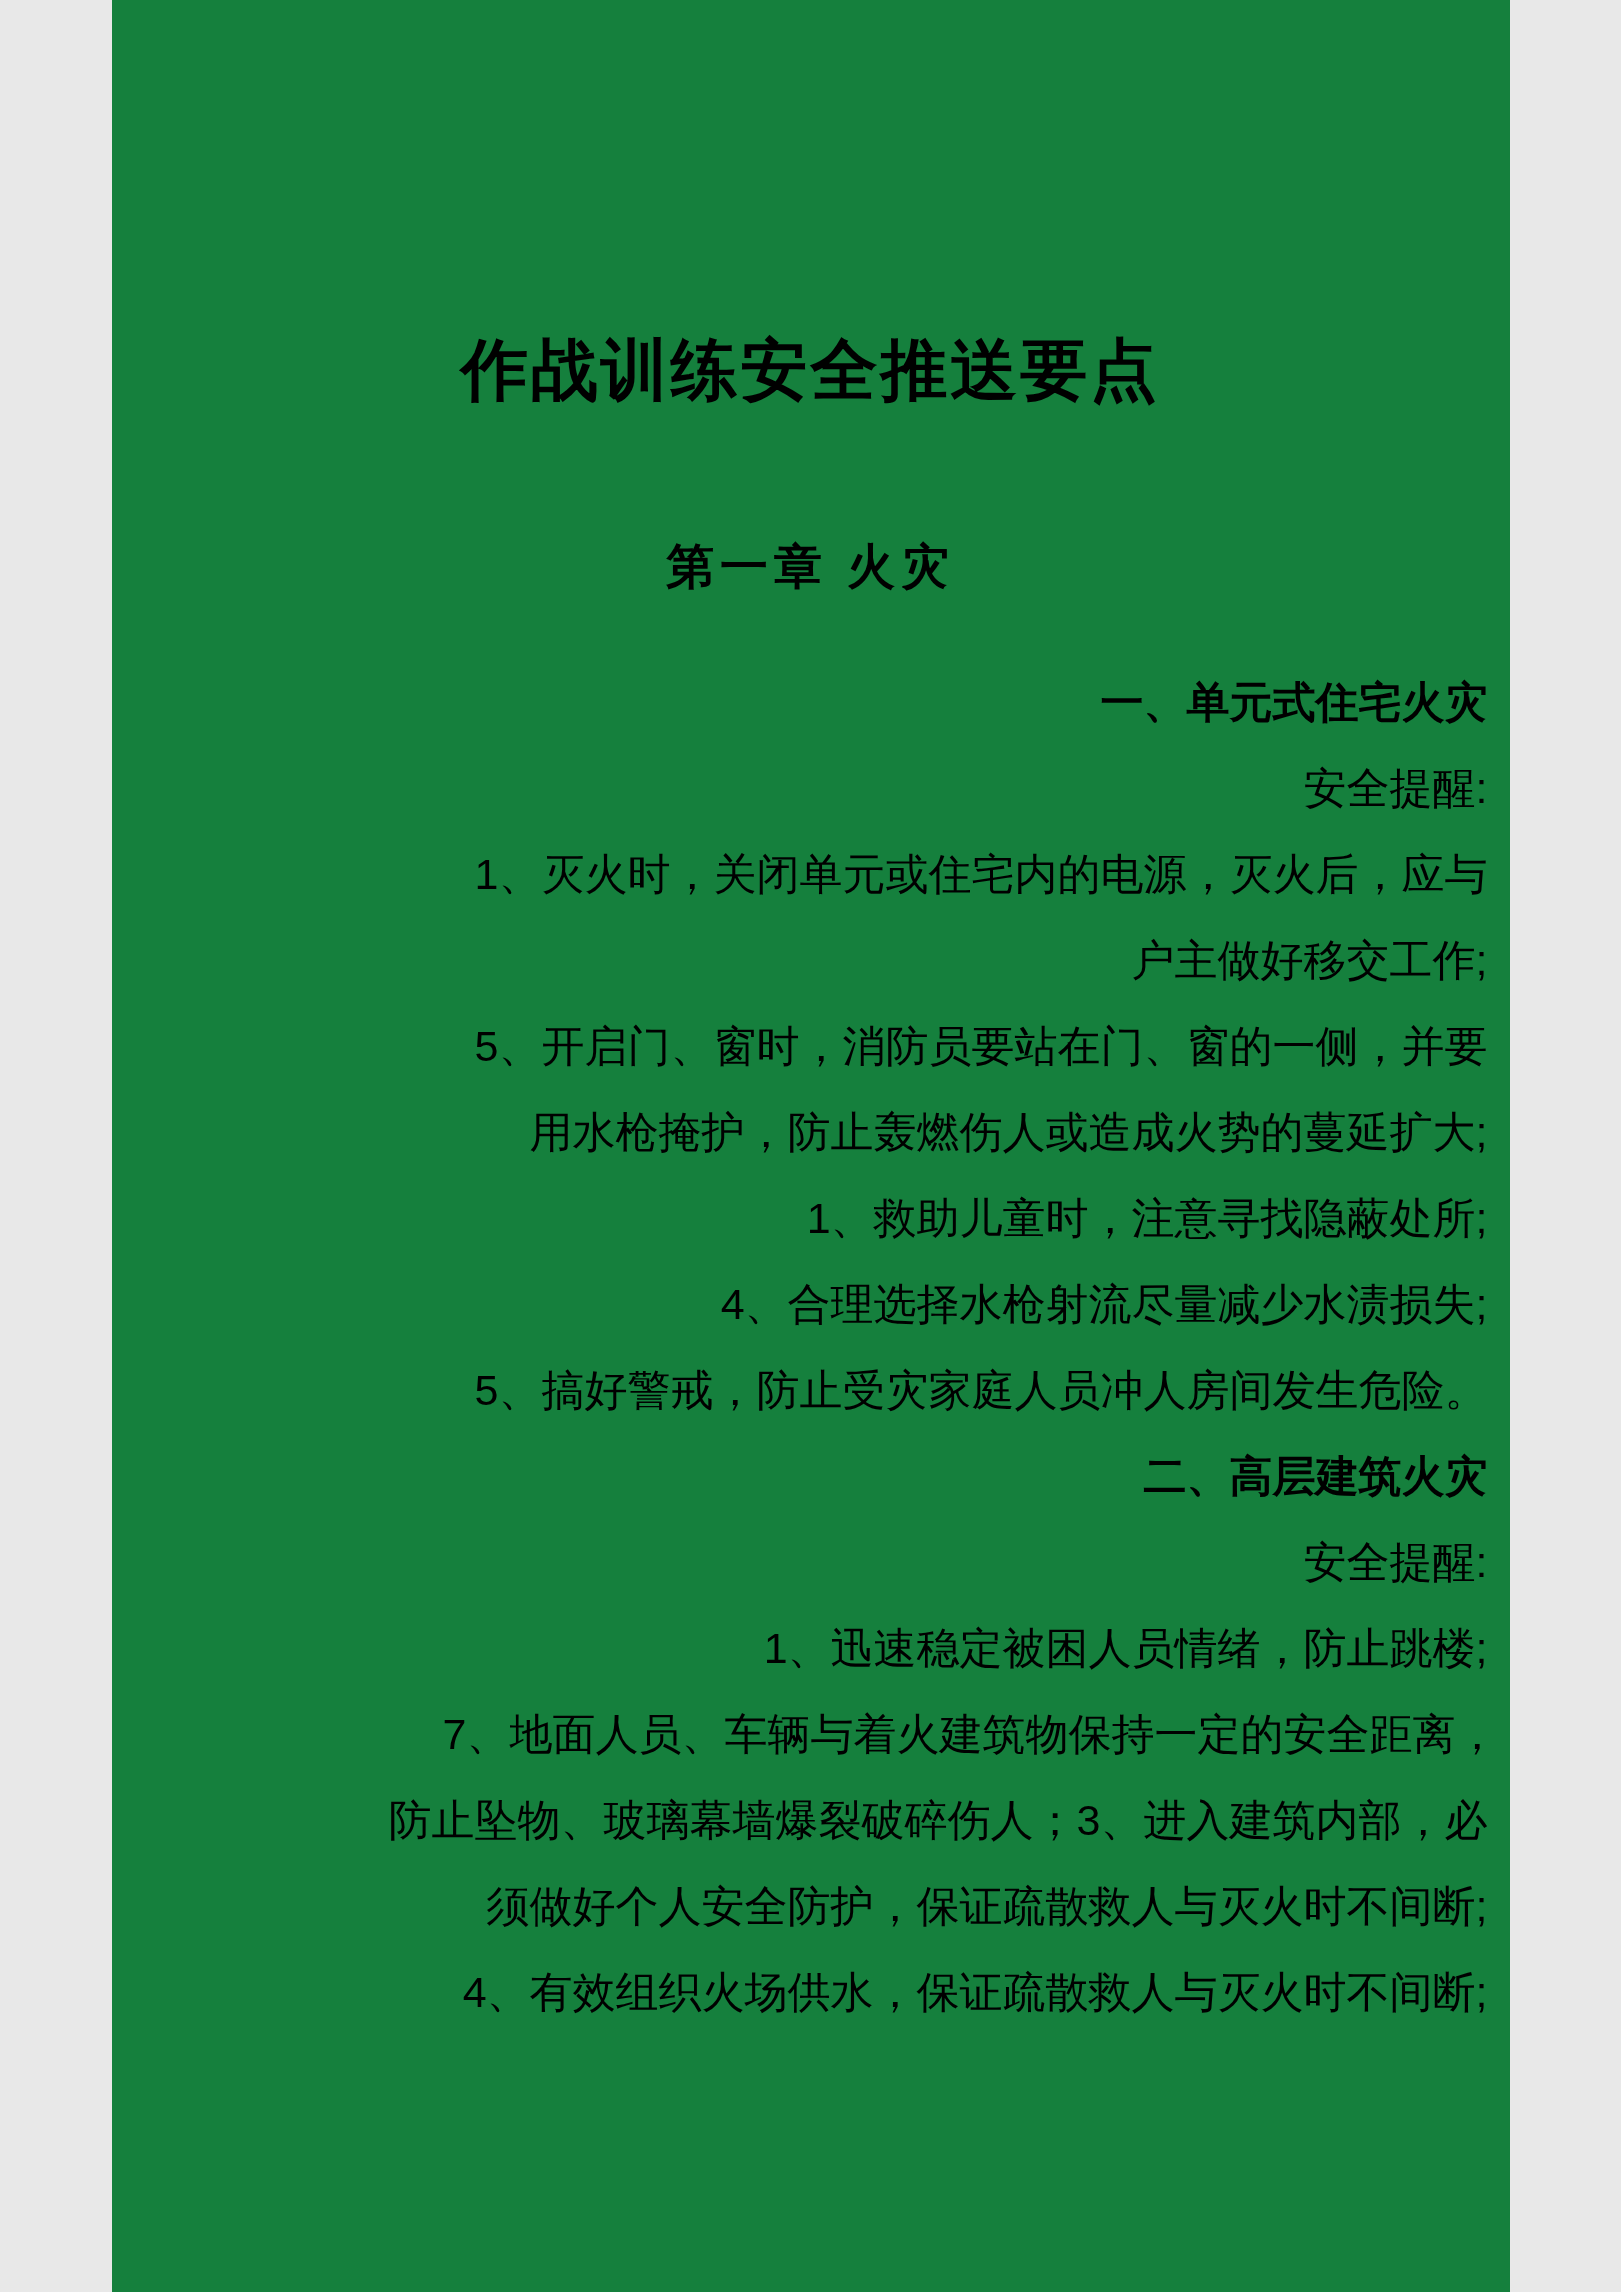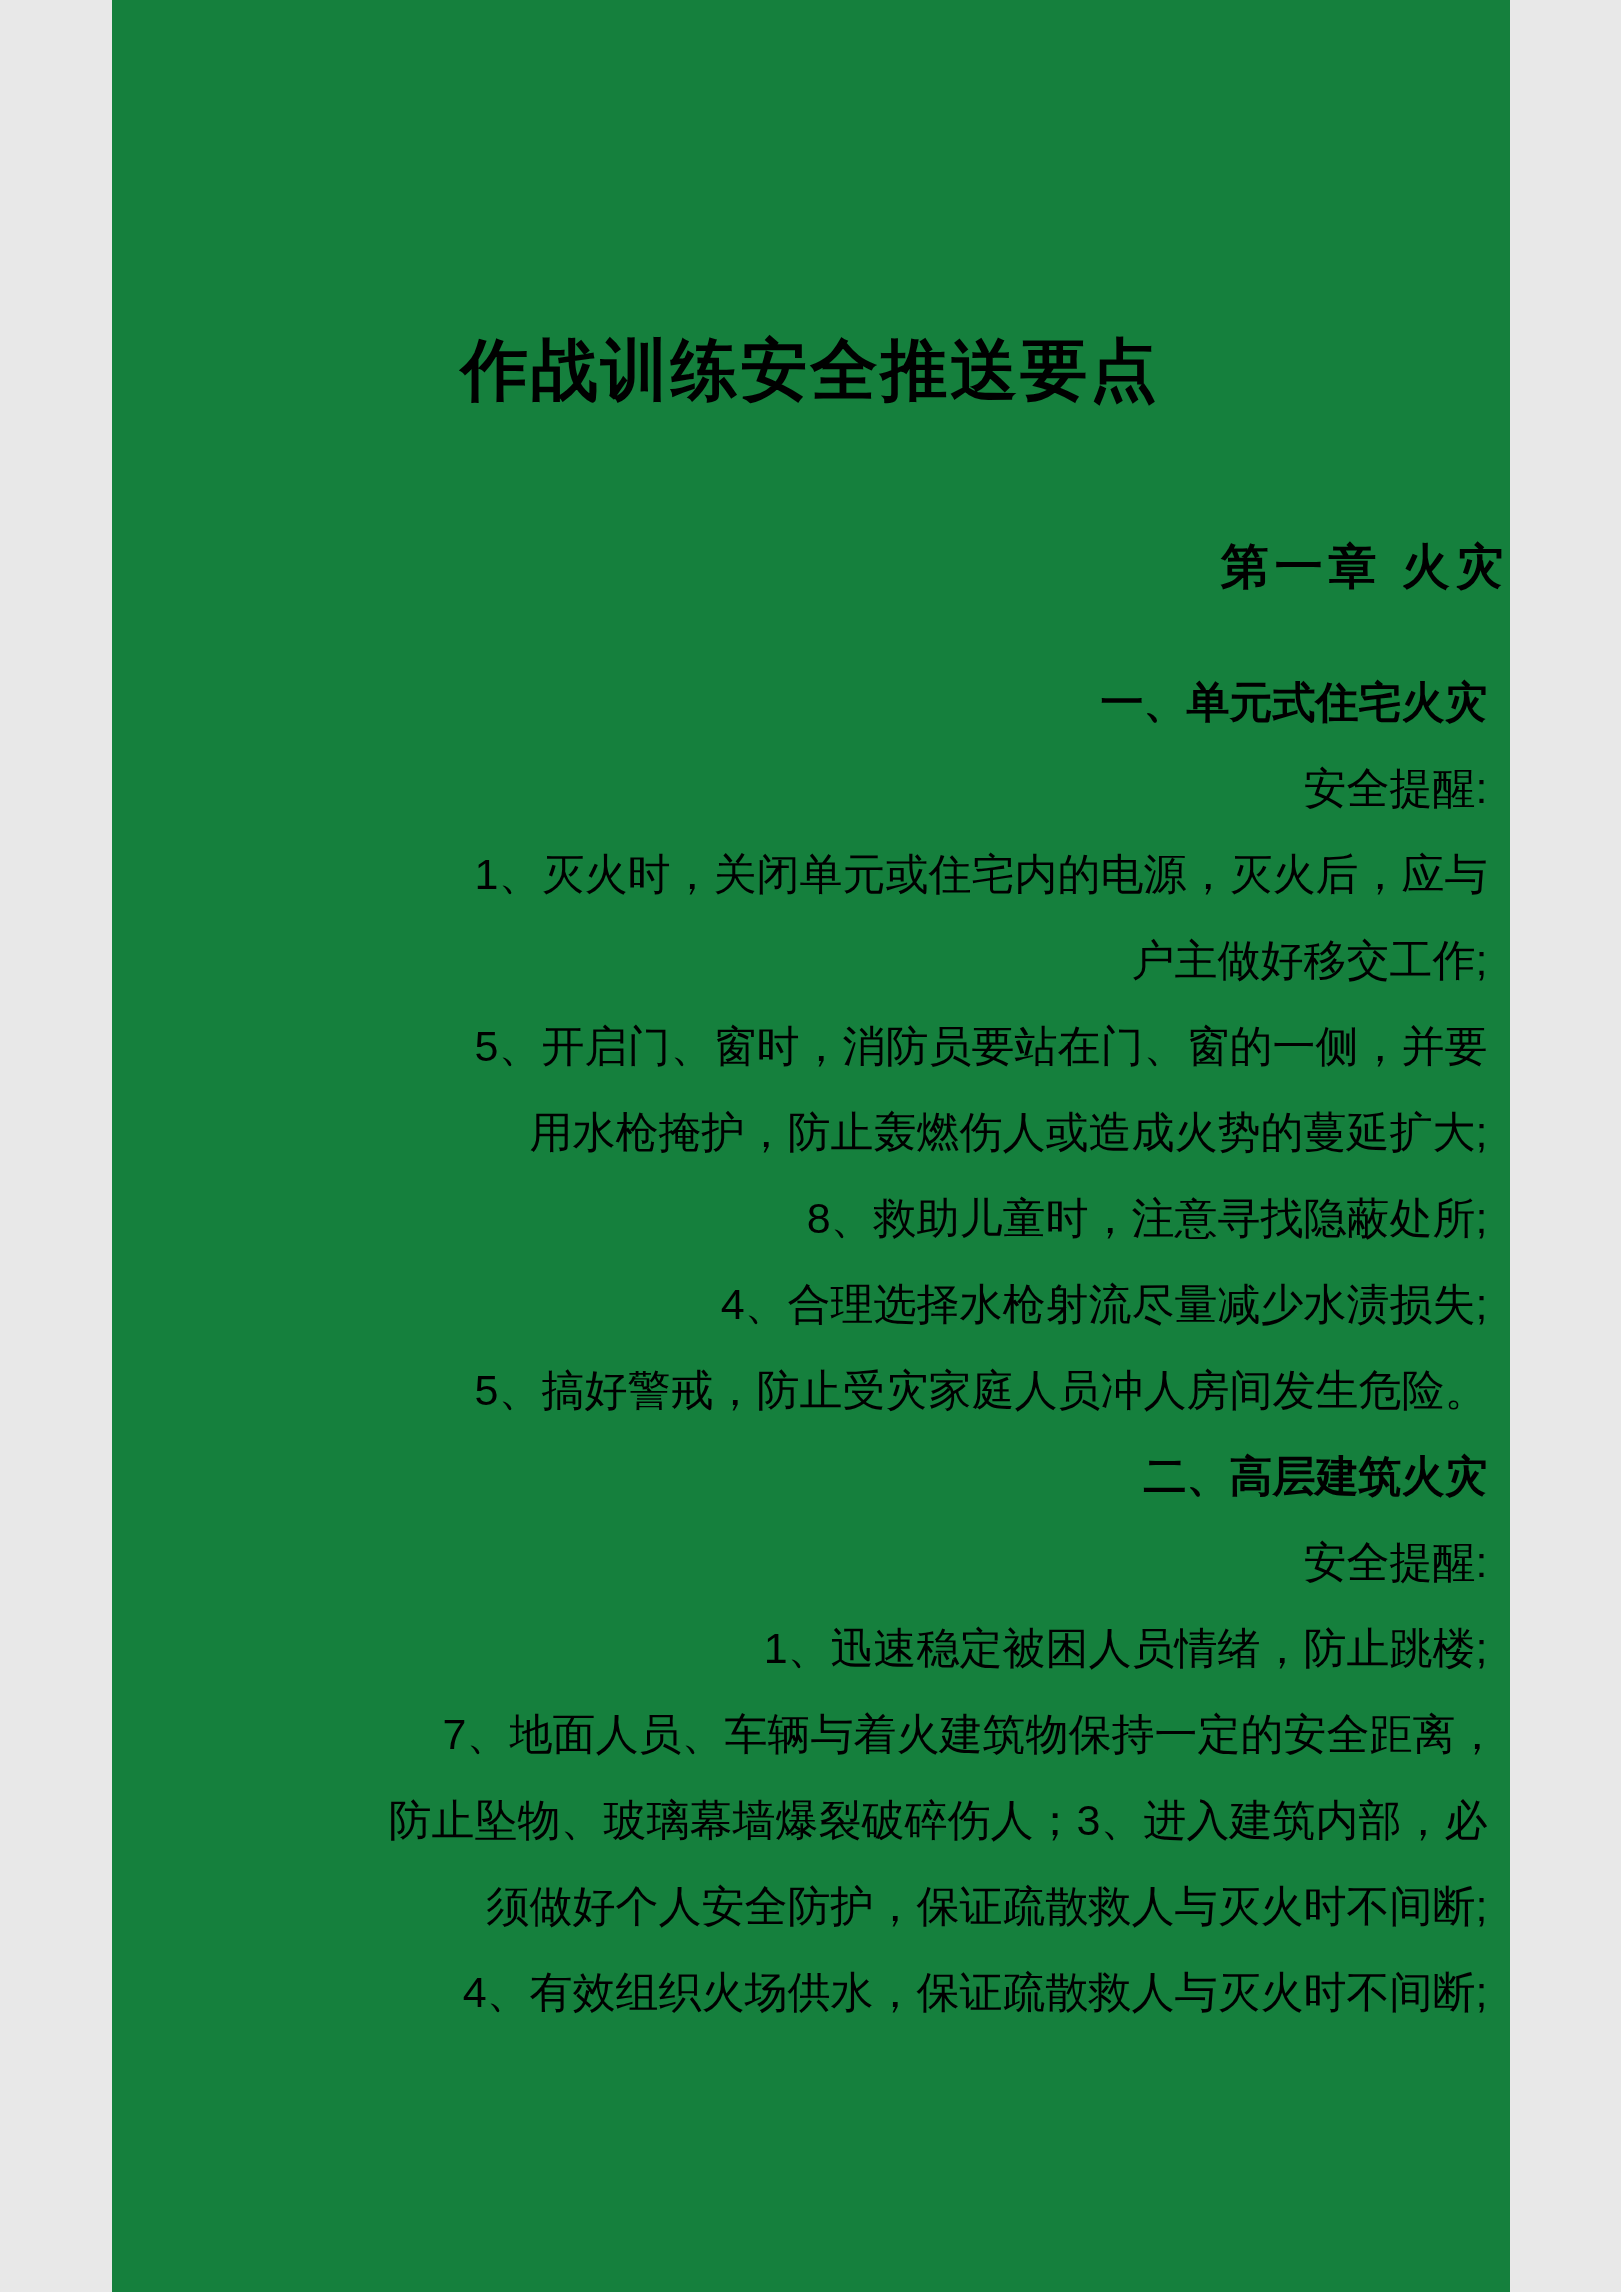--- a/index.html
+++ b/index.html
@@ -29,21 +29,21 @@
     line-height: 90px;
     letter-spacing: 2.9px;
     white-space: nowrap;
   }
   .chapter-heading {
     position: absolute;
     top: 529px;
     left: 0;
     width: 100%;
     margin: 0;
-    text-align: right;
+    text-align: center;
     font-size: 48px;
     font-weight: bold;
     line-height: 76px;
     letter-spacing: 5.9px;
     white-space: nowrap;
   }
   .body-lines {
     position: absolute;
     top: 659px;
     left: 245px;
@@ -72,21 +72,21 @@
 
   <h2 class="chapter-heading">第一章 火灾</h2>
 
   <div class="body-lines">
       <div class="line indent bold">一、单元式住宅火灾</div>
       <div class="line indent">安全提醒:</div>
       <div class="line indent">1、灭火时，关闭单元或住宅内的电源，灭火后，应与</div>
       <div class="line">户主做好移交工作;</div>
       <div class="line indent">5、开启门、窗时，消防员要站在门、窗的一侧，并要</div>
       <div class="line">用水枪掩护，防止轰燃伤人或造成火势的蔓延扩大;</div>
-      <div class="line indent">8、救助儿童时，注意寻找隐蔽处所;</div>
+      <div class="line indent">1、救助儿童时，注意寻找隐蔽处所;</div>
       <div class="line indent">4、合理选择水枪射流尽量减少水渍损失;</div>
       <div class="line indent">5、搞好警戒，防止受灾家庭人员冲人房间发生危险。</div>
       <div class="line indent bold">二、高层建筑火灾</div>
       <div class="line indent">安全提醒:</div>
       <div class="line indent">1、迅速稳定被困人员情绪，防止跳楼;</div>
       <div class="line indent">7、地面人员、车辆与着火建筑物保持一定的安全距离，</div>
       <div class="line">防止坠物、玻璃幕墙爆裂破碎伤人；3、进入建筑内部，必</div>
       <div class="line">须做好个人安全防护，保证疏散救人与灭火时不间断;</div>
       <div class="line indent">4、有效组织火场供水，保证疏散救人与灭火时不间断;</div>
     </div>

